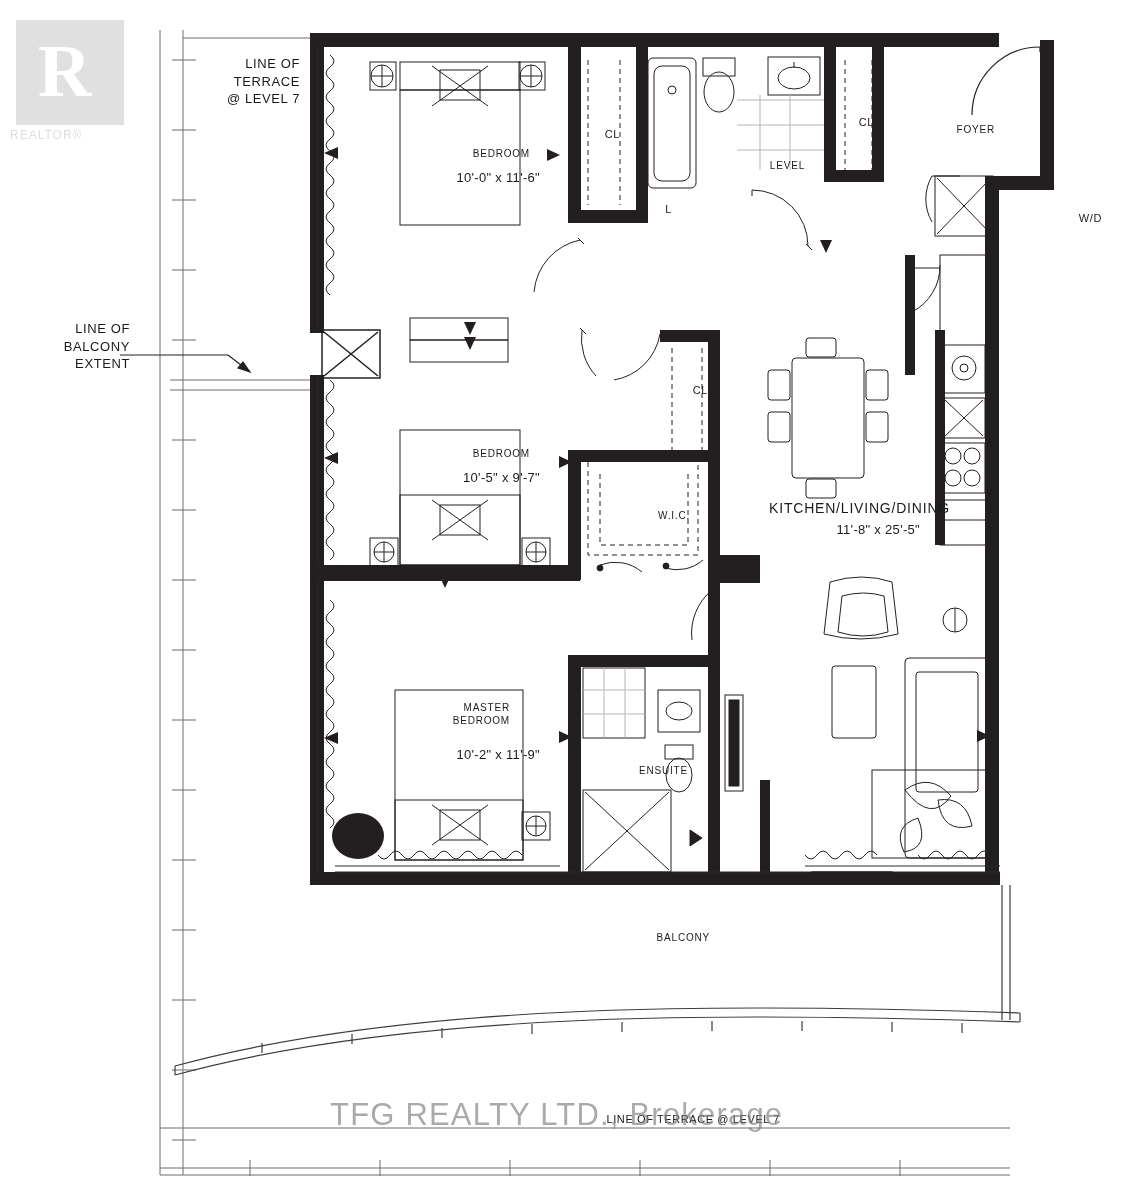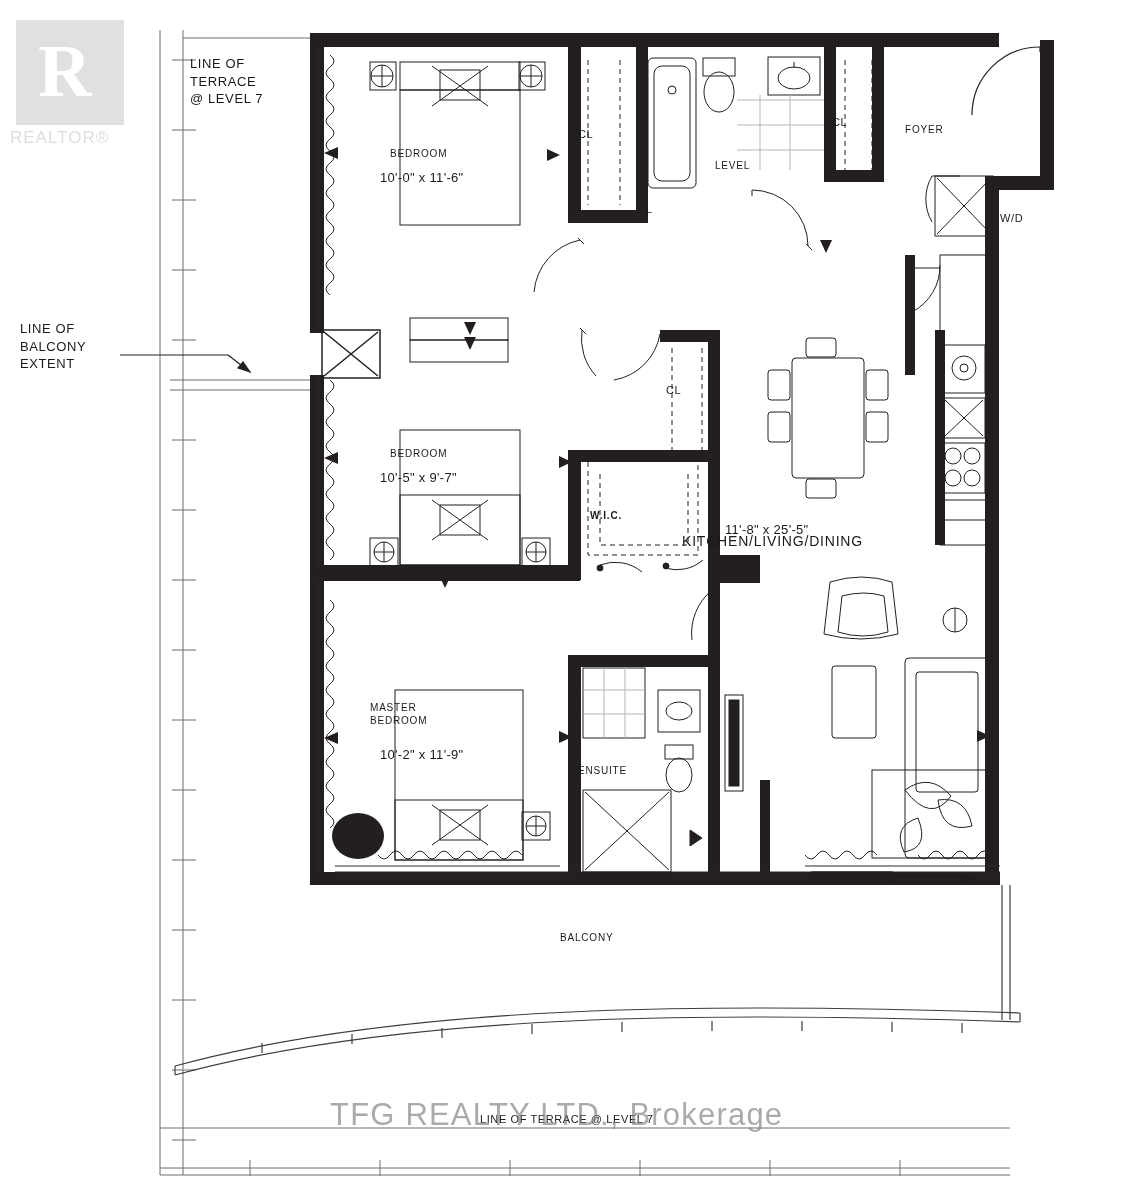--- a/index.html
+++ b/index.html
@@ -15,21 +15,21 @@
     width: 1125px;
     height: 1200px;
     background: #ffffff;
     overflow: hidden;
   }
   .lbl {
     position: absolute;
     font-family: "Liberation Sans", sans-serif;
     color: #1a1a1a;
     white-space: pre;
-    text-align: left;
+    text-align: right;
     line-height: 1.25;
     letter-spacing: 0.3px;
   }
   .room-name {
     font-size: 10px;
     letter-spacing: 0.8px;
   }
   .room-dim {
     font-size: 13px;
     letter-spacing: 0.3px;
@@ -70,21 +70,21 @@
     left: 30px; top: 16px;
     font-size: 74px;
     font-weight: bold;
     color: #ffffff;
     font-family: "Liberation Serif", serif;
     line-height: 1;
   }
   #realtor-watermark .rtext {
     position: absolute;
     left: 2px; top: 110px;
-    font-size: 17px;
+    font-size: 12px;
     letter-spacing: 1px;
     color: #8f8f8f;
     font-family: "Liberation Sans", sans-serif;
   }
   #brokerage-watermark {
     position: absolute;
     left: 330px;
     top: 1097px;
     width: 470px;
     font-size: 31px;
@@ -488,42 +488,42 @@
   <div class="lbl room-name" style="left:390px; top:148px; width:140px;">BEDROOM</div>
   <div class="lbl room-dim" style="left:380px; top:170px; width:160px;">10'-0" x 11'-6"</div>
 
   <div class="lbl room-name" style="left:390px; top:448px; width:140px;">BEDROOM</div>
   <div class="lbl room-dim" style="left:380px; top:470px; width:160px;">10'-5" x 9'-7"</div>
 
   <div class="lbl room-name" style="left:370px; top:702px; width:140px;">MASTER
 BEDROOM</div>
   <div class="lbl room-dim" style="left:380px; top:747px; width:160px;">10'-2" x 11'-9"</div>
 
-  <div class="lbl room-name" style="left:682px; top:500px; width:215px; font-size:14px;margin-top:33px;">KITCHEN/LIVING/DINING</div>
+  <div class="lbl room-name" style="left:735px; top:500px; width:215px; font-size:14px;">KITCHEN/LIVING/DINING</div>
   <div class="lbl room-dim" style="left:725px; top:522px; width:195px;">11'-8" x 25'-5"</div>
 
   <div class="lbl room-name" style="left:715px; top:160px; width:90px;">LEVEL</div>
 
   <div class="lbl room-name" style="left:578px; top:765px; width:110px; font-size:10px;">ENSUITE</div>
 
-  <div class="lbl room-name" style="left:590px; top:510px; width:100px;font-weight:bold;">W.I.C.</div>
+  <div class="lbl room-name" style="left:590px; top:510px; width:100px;">W.I.C.</div>
 
   <div class="lbl room-name" style="left:905px; top:124px; width:90px;">FOYER</div>
 
   <div class="lbl room-name" style="left:560px; top:932px; width:150px;">BALCONY</div>
 
   <div class="lbl small-lbl" style="left:578px; top:128px; width:42px;">CL</div>
 
   <div class="lbl small-lbl" style="left:832px; top:116px; width:42px;">CL</div>
 
   <div class="lbl small-lbl" style="left:666px; top:384px; width:42px;">CL</div>
 
   <div class="lbl small-lbl" style="left:646px; top:203px; width:26px;">L</div>
 
-  <div class="lbl small-lbl" style="left:1000px; top:212px; width:54px;">W/D</div>
+  <div class="lbl small-lbl" style="left:1000px; top:212px; width:54px;padding-left:48px;">W/D</div>
 
   <div id="realtor-watermark">
     <div class="rbox"></div>
     <div class="rletter">R</div>
     <div class="rtext">REALTOR®</div>
   </div>
 
   <div id="brokerage-watermark">TFG REALTY LTD., Brokerage</div>
 
 </div>

